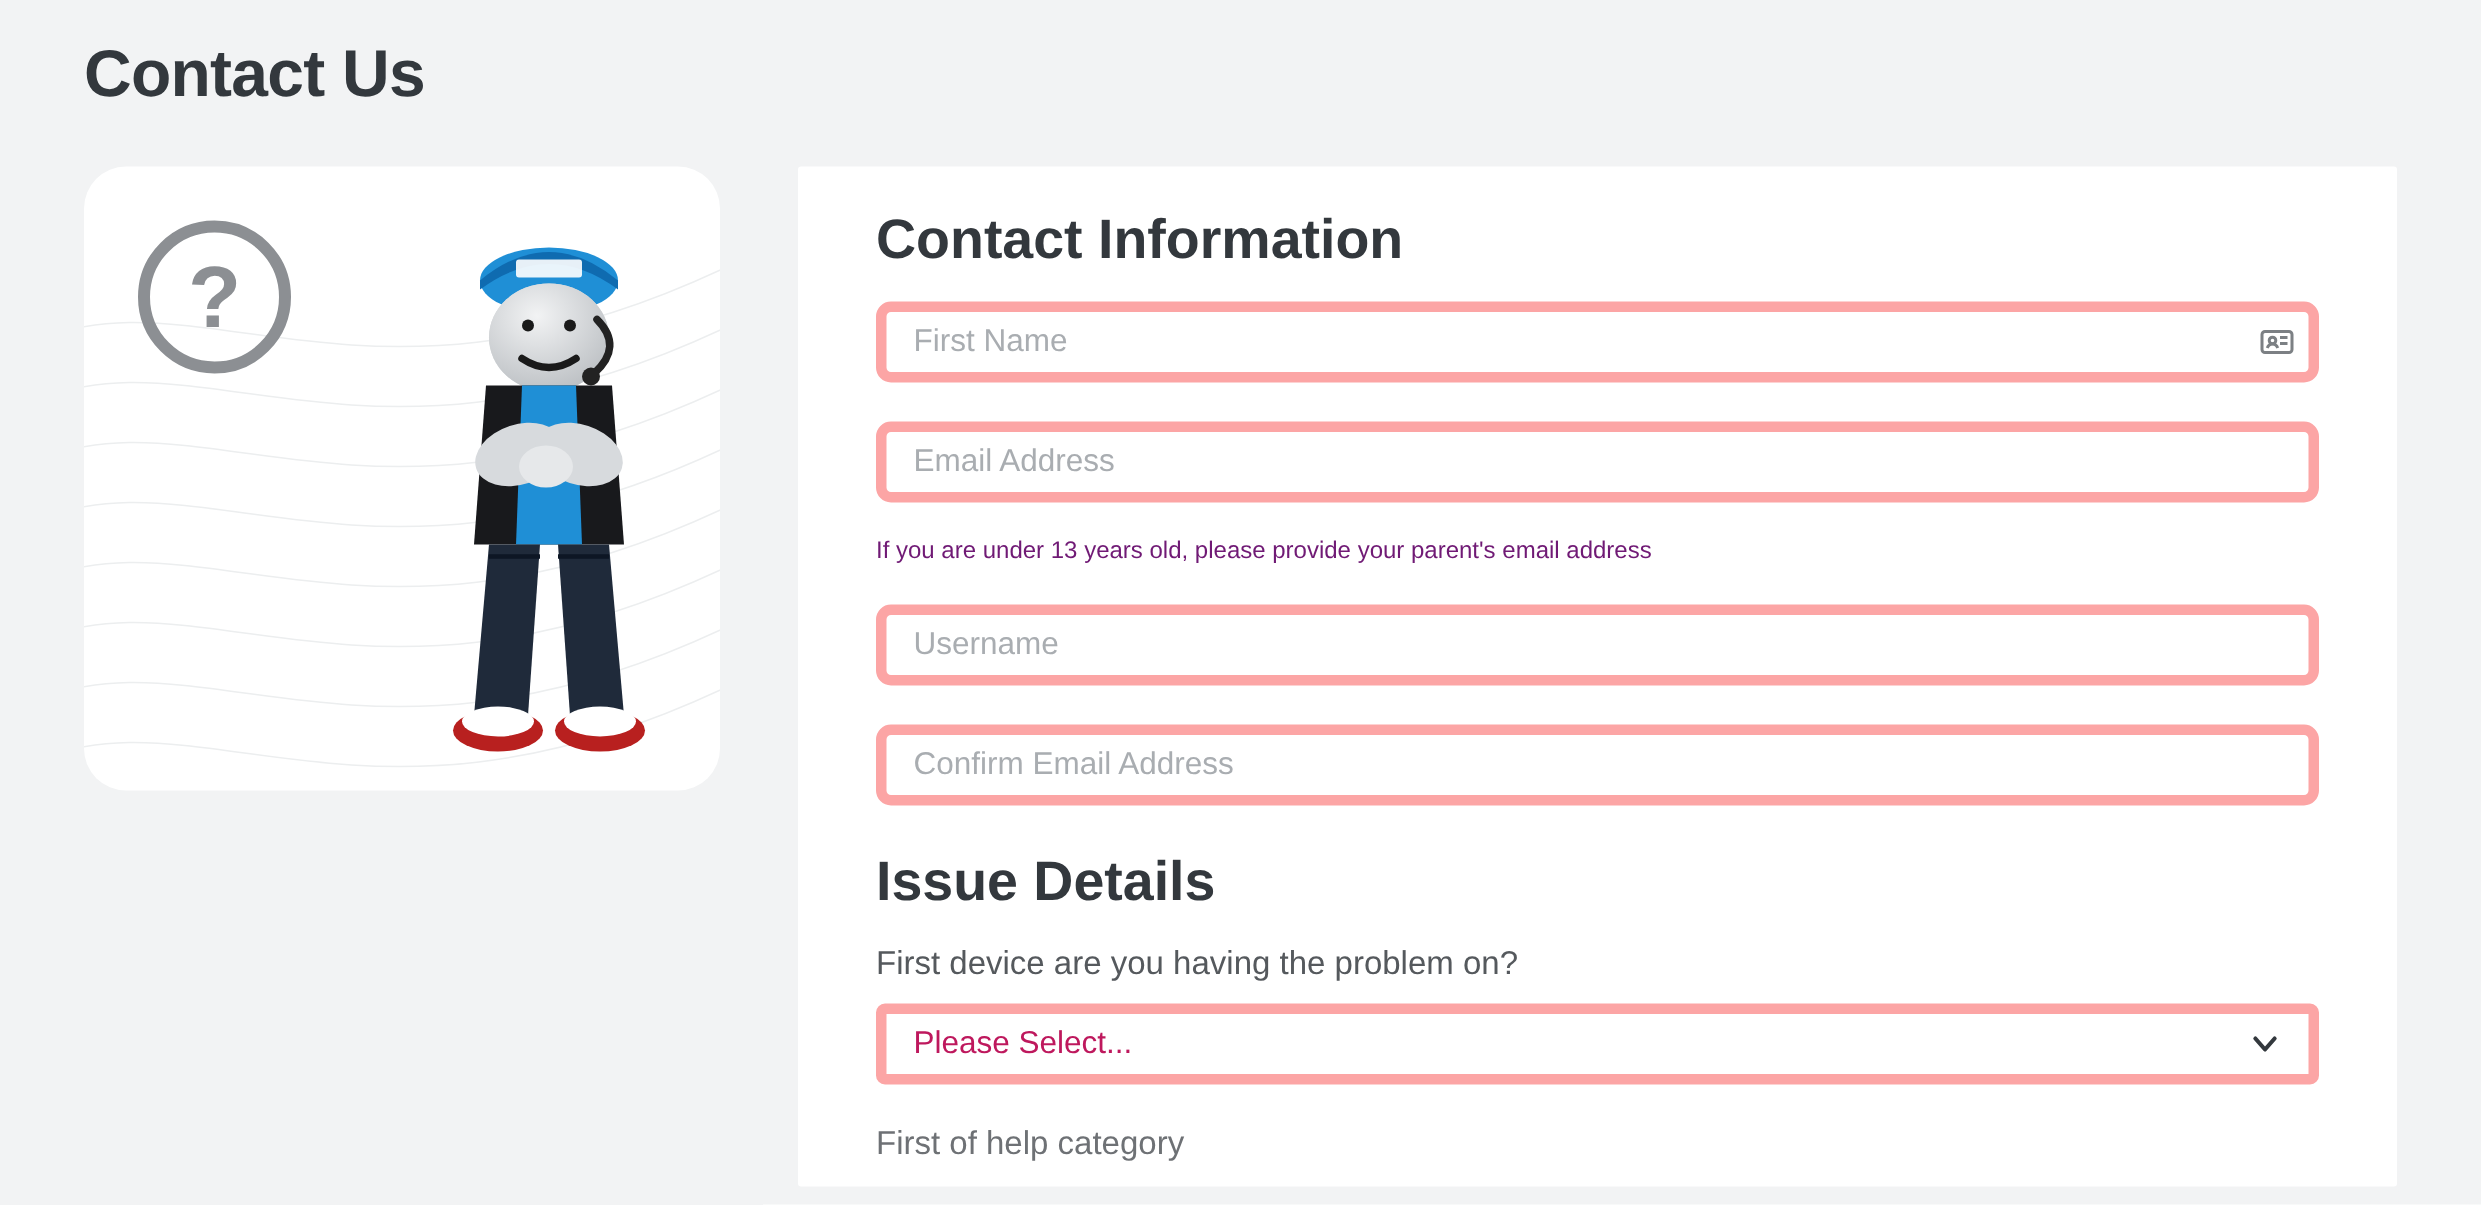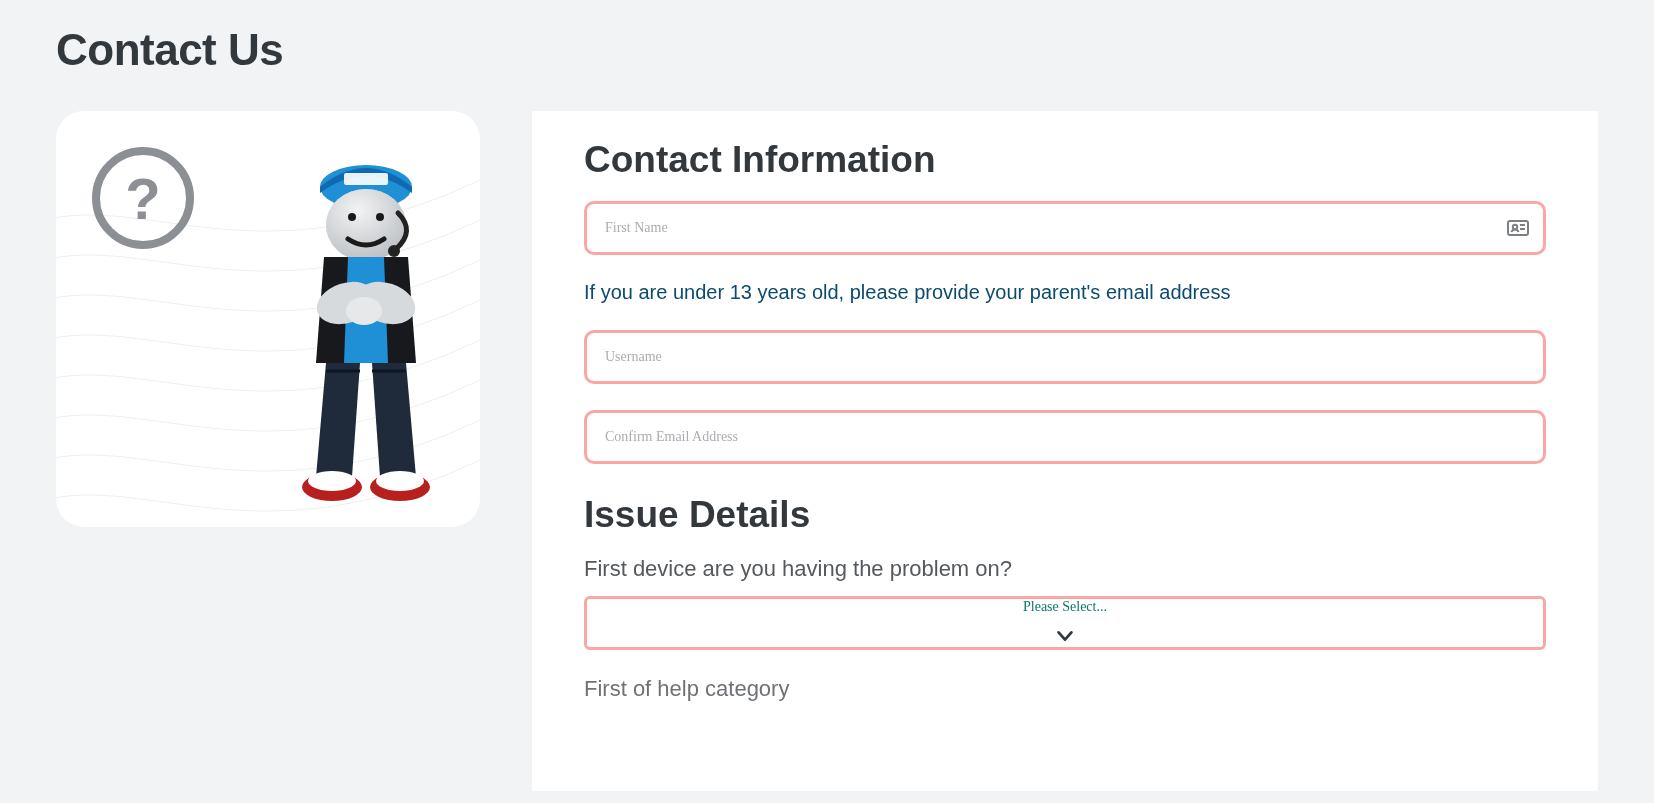--- a/index.html
+++ b/index.html
@@ -77,44 +77,43 @@
     margin-bottom: 20px;
   }
   .field {
     margin-bottom: 26px;
     position: relative;
   }
   .field input,
   .field .select {
     width: 100%;
     height: 54px;
-    border: 3px solid #fca5a5;
+    border: 7px solid #fca5a5;
     border-radius: 10px;
     padding: 0 18px;
-    font-size: 14px;
+    font-size: 21px;
     color: #33383d;
     background: #fff;
-    font-family: Liberation Serif, serif;
+    font-family: Liberation Sans, sans-serif;
   }
   .field input::placeholder {
     color: #a9adb1;
   }
   .field .select {
     display: flex;
     align-items: center;
     justify-content: space-between;
     cursor: pointer;
-    color: #0f766e;
+    color: #be185d;
     border-radius: 6px;
-    flex-direction: column;
   }
   .helper {
-    font-size: 20px;
-    color: #0c4a6e;
-    margin-top: 6px;
+    font-size: 16px;
+    color: #701a75;
+    margin-top: 24px;
   }
   .input-end-icon {
     position: absolute;
     right: 16px;
     top: 15px;
     width: 24px;
     height: 24px;
     color: #7c8084;
   }
   .sub-label {
@@ -206,20 +205,21 @@
             <rect x="2" y="5" width="20" height="14" rx="2"></rect>
             <circle cx="9" cy="11" r="2.2"></circle>
             <path d="M5.5 16c.6-1.6 2-2.6 3.5-2.6s2.9 1 3.5 2.6"></path>
             <line x1="14" y1="9" x2="19" y2="9"></line>
             <line x1="14" y1="13" x2="19" y2="13"></line>
           </svg>
         </span>
       </div>
 
       <div class="field">
+        <input type="text" placeholder="Email Address" style="">
         <div class="helper">If you are under 13 years old, please provide your parent's email address</div>
       </div>
 
       <div class="field">
         <input type="text" placeholder="Username" style="">
       </div>
 
       <div class="field">
         <input type="text" placeholder="Confirm Email Address" style="">
       </div>

